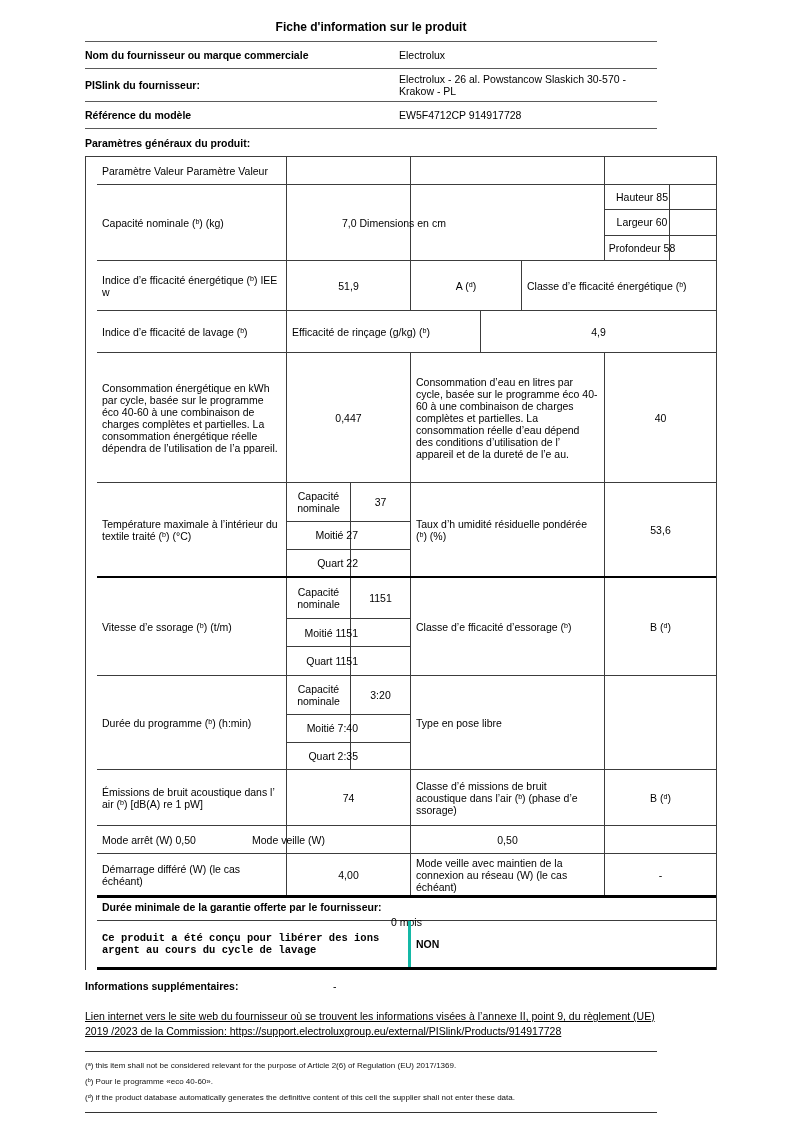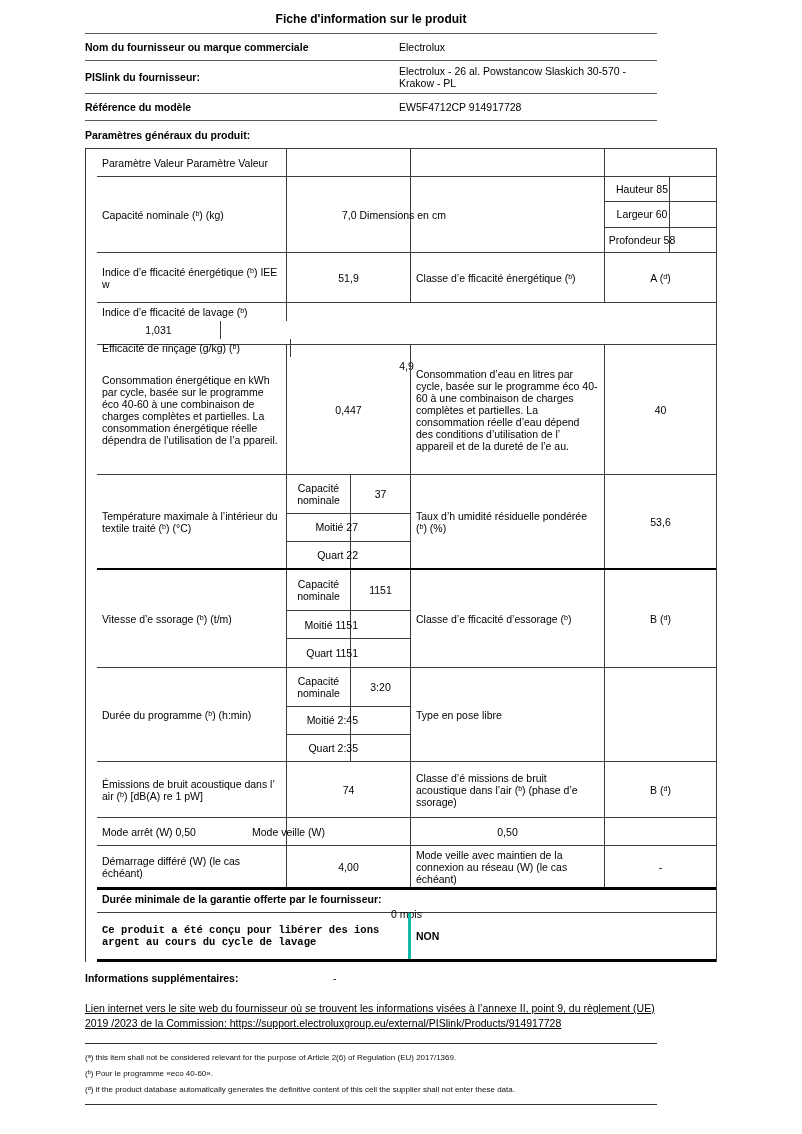--- a/index.html
+++ b/index.html
@@ -10,21 +10,21 @@
     height: 1134px;
     background: #fff;
     color: #000;
     font-family: "Liberation Sans", sans-serif;
     font-size: 10.5px;
     overflow: hidden;
   }
   .content {
     position: absolute;
     left: 85px;
-    top: 0;
+    top: 8px;
     width: 572px;
   }
   .doc-title {
     text-align: center;
     font-weight: bold;
     font-size: 12px;
     padding: 12px 0 7px 0;
     border-bottom: 1px solid #5a5a5a;
   }
   .meta-row {
@@ -121,21 +121,21 @@
   .overlay-text {
     position: absolute;
     left: 155px;
     top: 50%;
     transform: translateY(-50%);
     white-space: nowrap;
   }
   .rh28  { height: 28px; }
   .rh76  { height: 76px; }
   .rh50  { height: 50px; }
-  .rh42  { height: 42px; flex-direction: column; }
+  .rh42  { height: 42px; }
   .rh130 { height: 130px; }
   .rh95  { height: 95px; }
   .rh98  { height: 98px; }
   .rh94  { height: 94px; }
   .rh56  { height: 56px; }
   .rh44  { height: 44px; }
   .rh23  { height: 23px; flex-direction: column; }
   .rh49  { height: 49px; }
   .bold { font-weight: bold; }
   .warranty-value { width: 214px; text-align: center; }
@@ -216,27 +216,26 @@
               <span class="spill-txt">Profondeur 58</span>
             </div>
             <div class="sub-v"></div>
           </div>
         </div>
       </div>
 
       <div class="t-row rh50">
         <div class="c c1 lbl">Indice d’e fficacité énergétique (ᵇ) IEE w</div>
         <div class="c c2 val">51,9</div>
+        <div class="c c4 val">A (ᵈ)</div>
         <div class="c c3 lbl">Classe d’e fficacité énergétique (ᵇ)</div>
-        <div class="c c4 val">A (ᵈ)</div>
       </div>
 
       <div class="t-row rh42">
         <div class="c c1 lbl">Indice d’e fficacité de lavage (ᵇ)</div>
-        <div class="c c2 val">1,031</div>
         <div class="c c3 lbl">Efficacité de rinçage (g/kg) (ᵇ)</div>
         <div class="c c4 val">4,9</div>
       </div>
 
       <div class="t-row rh130">
         <div class="c c1 lbl">Consommation énergétique en kWh par cycle, basée sur le programme éco 40-60 à une combinaison de charges complètes et partielles. La consommation énergétique réelle dépendra de l’utilisation de l’a ppareil.</div>
         <div class="c c2 val">0,447</div>
         <div class="c c3 lbl">Consommation d’eau en litres par cycle, basée sur le programme éco 40-60 à une combinaison de charges complètes et partielles. La consommation réelle d’eau dépend des conditions d’utilisation de l’ appareil et de la dureté de l’e au.</div>
         <div class="c c4 val">40</div>
       </div>
@@ -291,21 +290,21 @@
 
       <div class="t-row rh94">
         <div class="c c1 lbl">Durée du programme (ᵇ) (h:min)</div>
         <div class="c c2 c-nest">
           <div class="sub-row tall">
             <div class="sub-l">Capacité nominale</div>
             <div class="sub-v">3:20</div>
           </div>
           <div class="sub-row">
             <div class="sub-l spill">
-              <span class="spill-txt">Moitié 2:45</span>
+              <span class="spill-txt">Moitié 7:40</span>
             </div>
             <div class="sub-v"></div>
           </div>
           <div class="sub-row">
             <div class="sub-l spill">
               <span class="spill-txt">Quart 2:35</span>
             </div>
             <div class="sub-v"></div>
           </div>
         </div>

